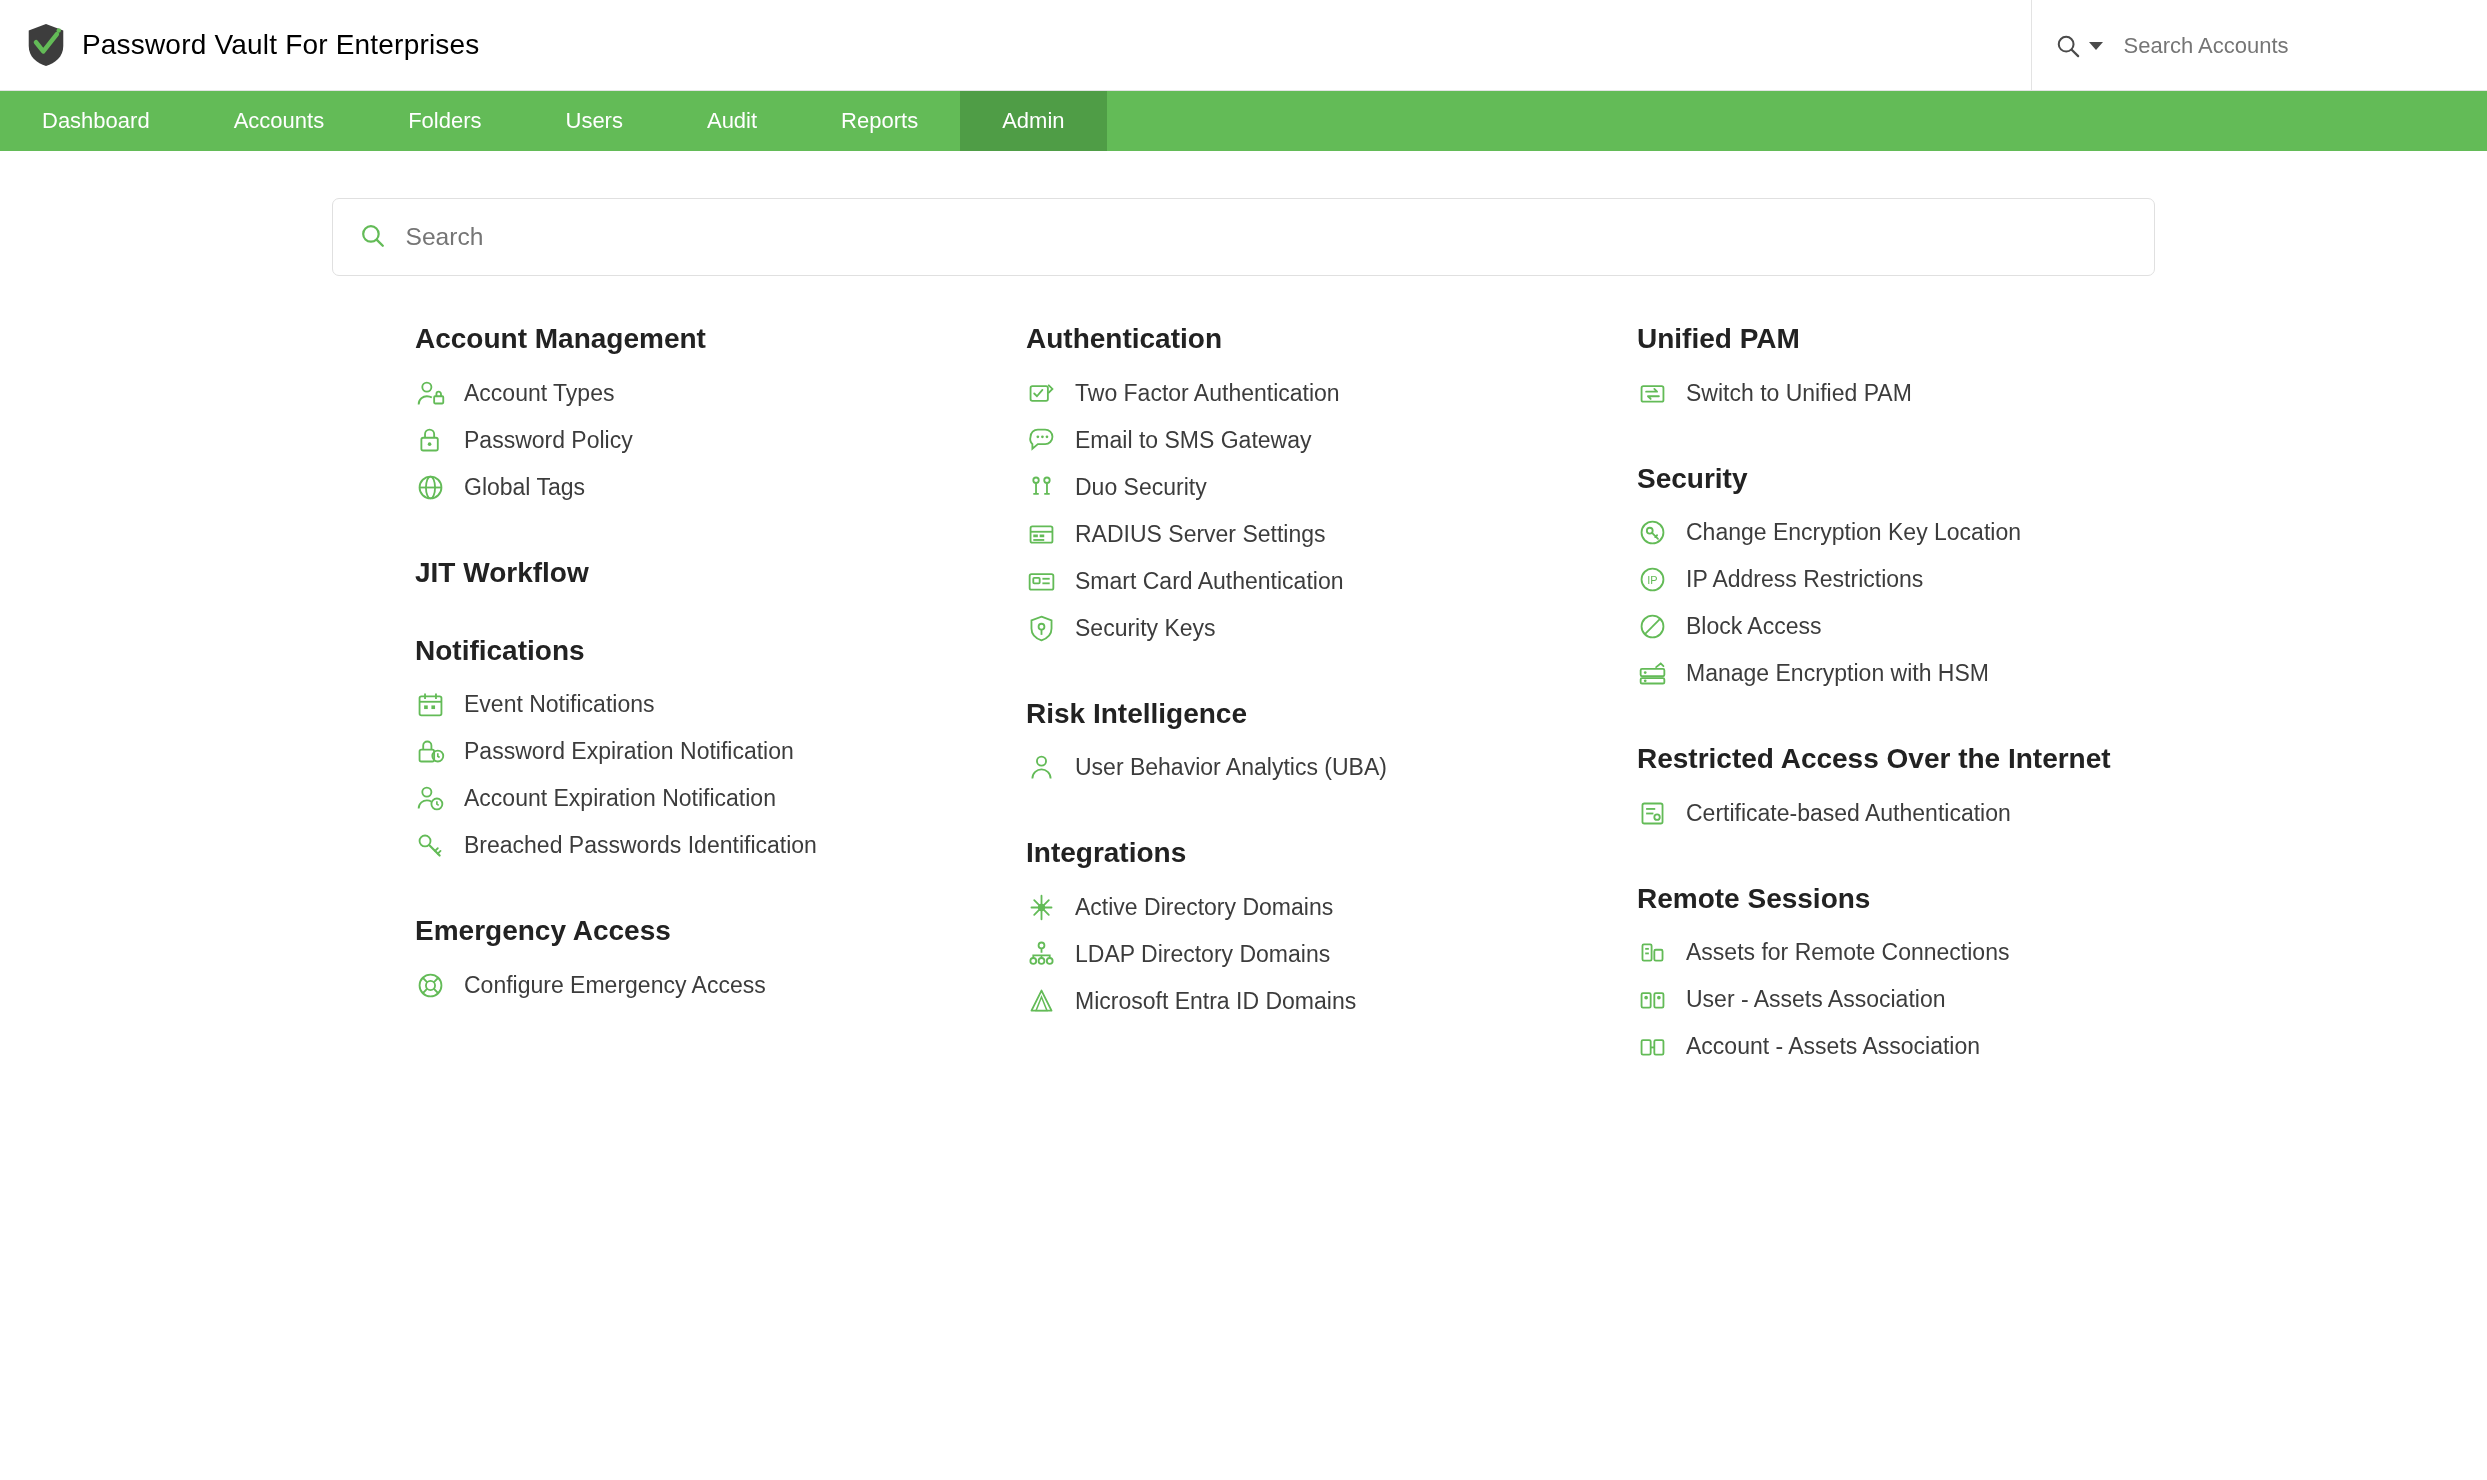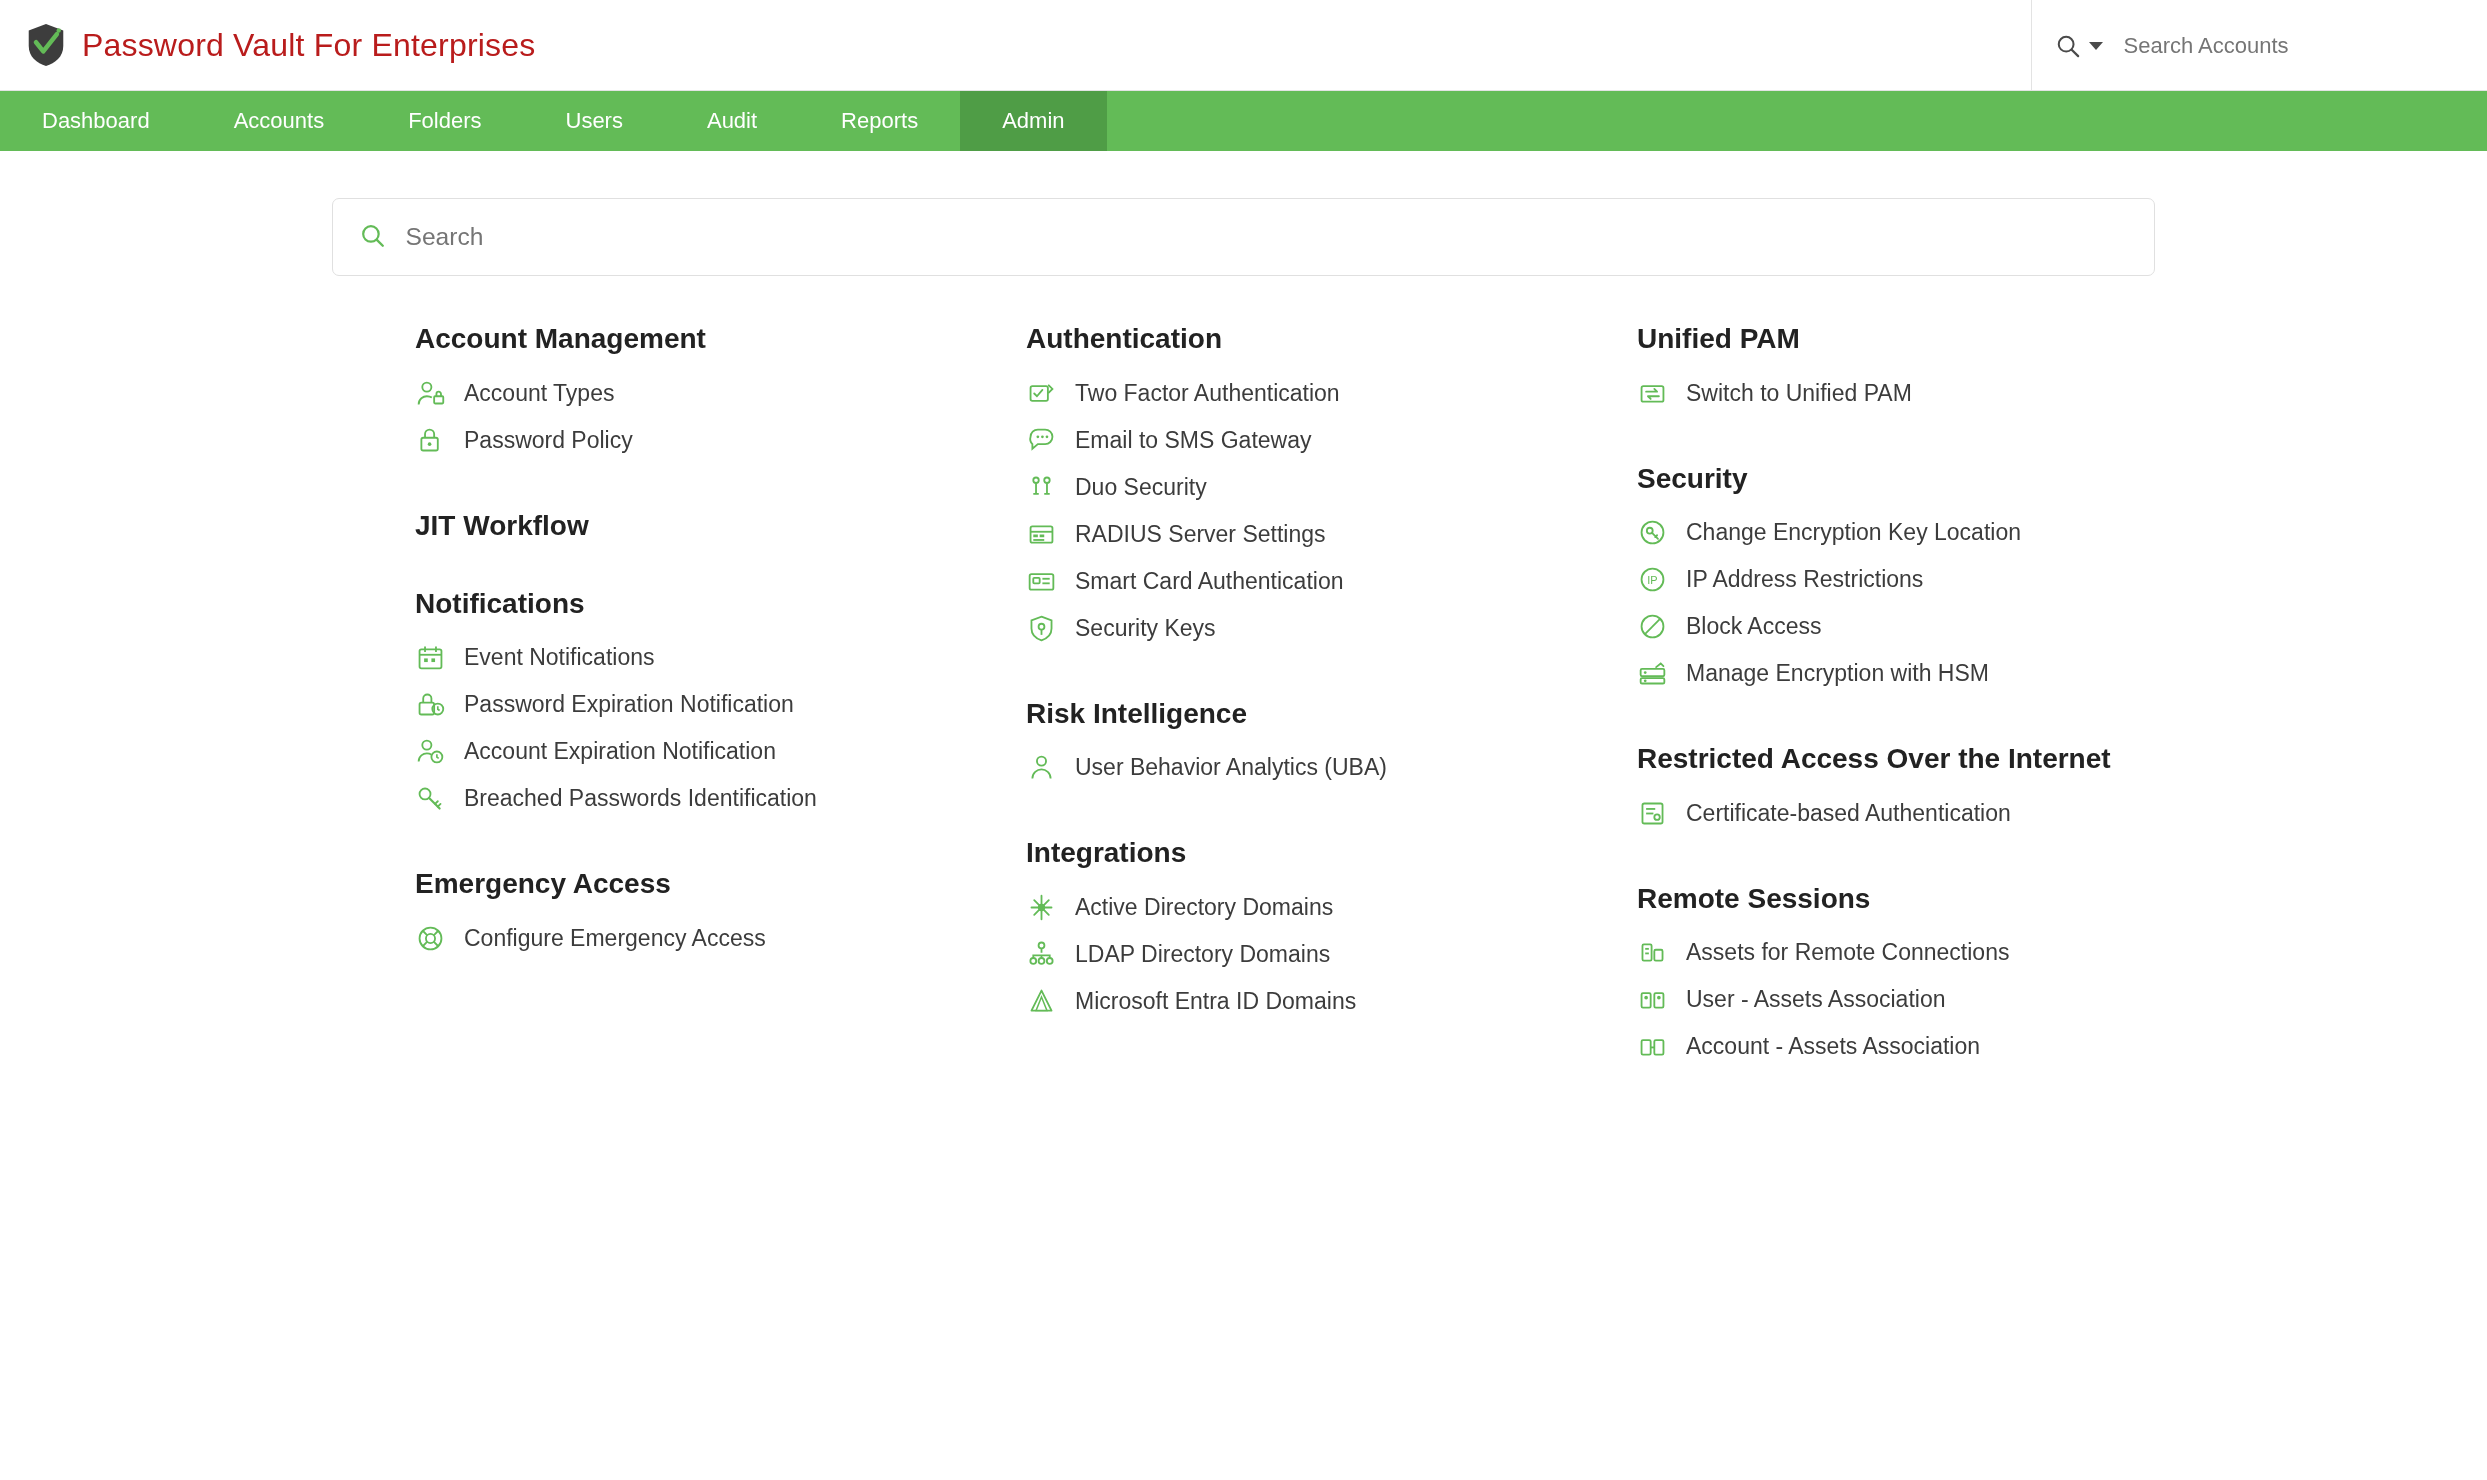--- a/index.html
+++ b/index.html
@@ -21,22 +21,22 @@
     position: relative;
   }
   .brand {
     display: flex;
     align-items: center;
     padding-left: 25.5px;
     gap: 16.4px;
   }
   .brand-logo { width: 40px; height: 46px; display: block; }
   .brand-title {
-    font-size: 32px;
-    color: #b91c1c;
+    font-size: 28px;
+    color: #000000;
     letter-spacing: 0.2px;
   }
   .topsearch {
     position: absolute;
     right: 0; top: 0;
     height: 91px;
     width: 456px;
     border-left: 0.9px solid #e3e3e3;
     display: flex;
     align-items: center;
@@ -223,20 +223,30 @@
         <span class="ico">
           <svg viewBox="0 0 34 34" xmlns="http://www.w3.org/2000/svg">
             <rect x="7" y="14" width="18" height="14" rx="2" fill="none" stroke="#63bb57" stroke-width="2"></rect>
             <path d="M11 14v-4a5 5 0 0 1 10 0v4" fill="none" stroke="#63bb57" stroke-width="2"></path>
             <circle cx="16" cy="21" r="2" fill="#63bb57"></circle>
           </svg>
         </span>
         <span class="link-label">Password Policy</span>
       </div>
 
+      <div class="link-row">
+        <span class="ico">
+          <svg viewBox="0 0 34 34" xmlns="http://www.w3.org/2000/svg">
+            <circle cx="17" cy="17" r="12" fill="none" stroke="#63bb57" stroke-width="2"></circle>
+            <ellipse cx="17" cy="17" rx="5" ry="12" fill="none" stroke="#63bb57" stroke-width="2"></ellipse>
+            <line x1="5" y1="17" x2="29" y2="17" stroke="#63bb57" stroke-width="2"></line>
+          </svg>
+        </span>
+        <span class="link-label">Global Tags</span>
+      </div>
     </div>
 
     <div class="section">
       <h2 class="section-title">JIT Workflow</h2>
     </div>
 
     <div class="section">
       <h2 class="section-title">Notifications</h2>
 
       <div class="link-row">

